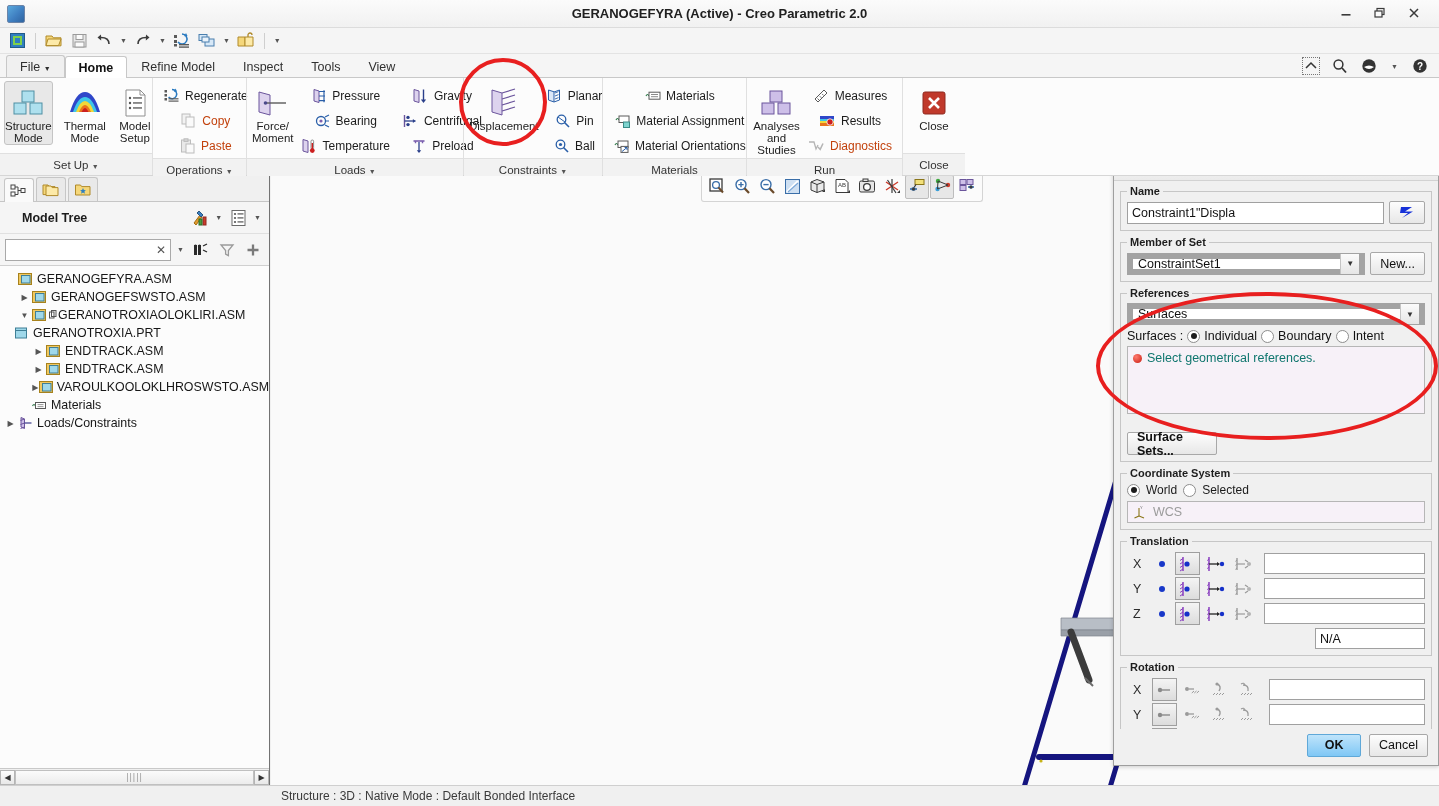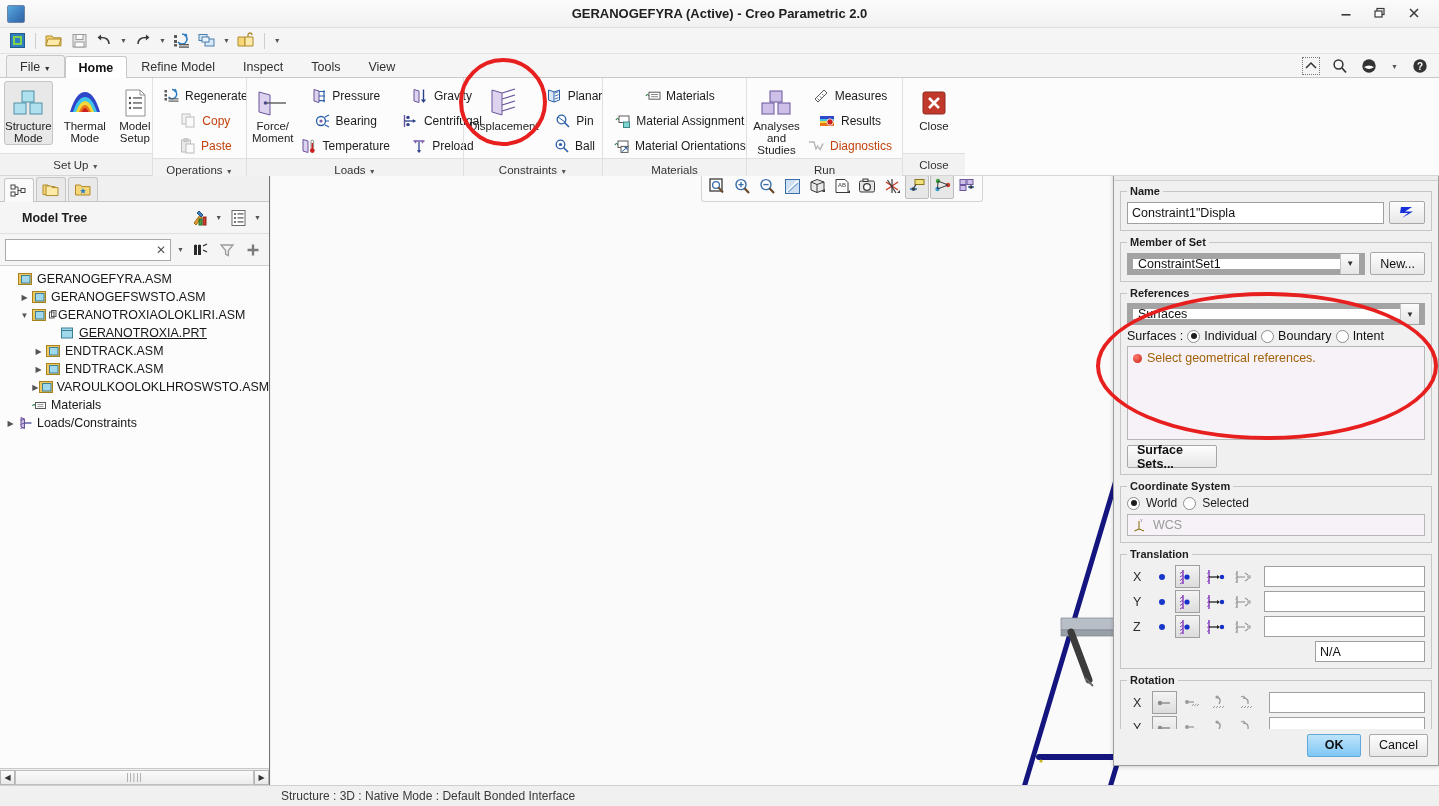--- a/index.html
+++ b/index.html
@@ -163,21 +163,21 @@
   .combo .ar{margin-left:auto;width:19px;height:20px;display:flex;align-items:center;justify-content:center;
     background:linear-gradient(#fbfbfb,#e6e6e6);border-left:1px solid #c4c4c4;font-size:8px;color:#333;}
   .btn{height:23px;min-width:52px;padding:0 9px;border:1px solid #a8a8a8;background:linear-gradient(#fdfdfd,#e7e7e7);
     font-size:12.5px;color:#111;display:flex;align-items:center;justify-content:center;cursor:pointer;border-radius:2px;}
   .btn.primary{background:linear-gradient(#bfe4fb,#7fc7f5);border-color:#5fa8d8;font-weight:bold;}
   .iconbtn{width:36px;height:23px;border:1px solid #a8a8a8;background:linear-gradient(#fdfdfd,#e7e7e7);
     display:flex;align-items:center;justify-content:center;cursor:pointer;border-radius:2px;}
   .radiorow{display:flex;align-items:center;gap:4px;margin:4px 0 3px 0;font-size:12.5px;color:#111;}
   .radio{width:13px;height:13px;border-radius:50%;border:1px solid #8d8d8d;background:#fff;display:flex;align-items:center;justify-content:center;flex:0 0 13px;cursor:pointer;}
   .radio.on::after{content:"";width:6px;height:6px;border-radius:50%;background:#1c1c1c;}
-  .listbox{height:94px;border:1px solid #b6b6b6;background:#f7f1f8;padding:4px 5px;font-size:12.5px;color:#a16207;}
+  .listbox{height:68px;border:1px solid #b6b6b6;background:#f7f1f8;padding:4px 5px;font-size:12.5px;color:#0f766e;}
   .listbox .it{display:flex;align-items:center;gap:5px;}
   .dot-red{width:9px;height:9px;border-radius:50%;background:radial-gradient(circle at 35% 32%,#ff7a70,#c81d0f);flex:0 0 9px;}
   .csrow{display:flex;align-items:center;gap:6px;margin-bottom:4px;}
   .wcs{height:22px;border:1px solid #b6b6b6;background:#f7f1f8;display:flex;align-items:center;gap:5px;padding:0 5px;color:#9b9b9b;font-size:12.5px;}
   .axrow{display:flex;align-items:center;height:25px;gap:3px;}
   .axlabel{width:22px;font-size:12.5px;color:#2b2b2b;padding-left:6px;}
   .bluedot{width:20px;display:flex;align-items:center;justify-content:center;}
   .bluedot i{width:6px;height:6px;border-radius:50%;background:#1838c9;display:block;}
   .togbtn{width:25px;height:23px;display:flex;align-items:center;justify-content:center;border:1px solid transparent;cursor:pointer;}
   .togbtn.on{background:linear-gradient(#f4f4f4,#dcdcdc);border-color:#9f9f9f;}
@@ -758,21 +758,21 @@
             </svg>
           </span>
           <span style="margin-right: 1px; margin-left: -2px;">
             <svg width="8" height="10" viewBox="0 0 8 10">
               <rect x="0.5" y="2" width="4.5" height="6" fill="none" stroke="#555"></rect>
               <rect x="2.5" y="0.5" width="4.5" height="6" fill="none" stroke="#555"></rect>
             </svg>
           </span>
           <span>GERANOTROXIAOLOKLIRI.ASM</span>
         </div>
-        <div class="trow" style="padding-left: 46px; text-decoration: underline;">
+        <div class="trow" style="">
           <span class="tarrow"></span>
           <span class="ticon">
             <svg width="15" height="14" viewBox="0 0 15 14">
               <rect x="1.5" y="2" width="11" height="10" fill="#9fd8ea" stroke="#3f7f96"></rect>
               <path d="M1.5 4.5 h11" stroke="#3f7f96"></path>
             </svg>
           </span>
           <span>GERANOTROXIA.PRT</span>
         </div>
         <div class="trow" style="padding-left: 32px;">
@@ -1033,21 +1033,21 @@
             <span>Boundary</span>
             <span class="radio"></span>
             <span>Intent</span>
           </div>
           <div class="listbox">
             <div class="it">
               <span class="dot-red"></span>
               <span>Select geometrical references.</span>
             </div>
           </div>
-          <div style="margin-top:5px">
+          <div style="margin-top:18px">
               <div class="btn" style="width:90px;font-weight:bold">Surface Sets...</div>
             </div>
         </fieldset>
 
         <fieldset>
           <legend>Coordinate System</legend>
           <div class="csrow">
             <span class="radio on"></span>
             <span>World</span>
             <span class="radio"></span>

